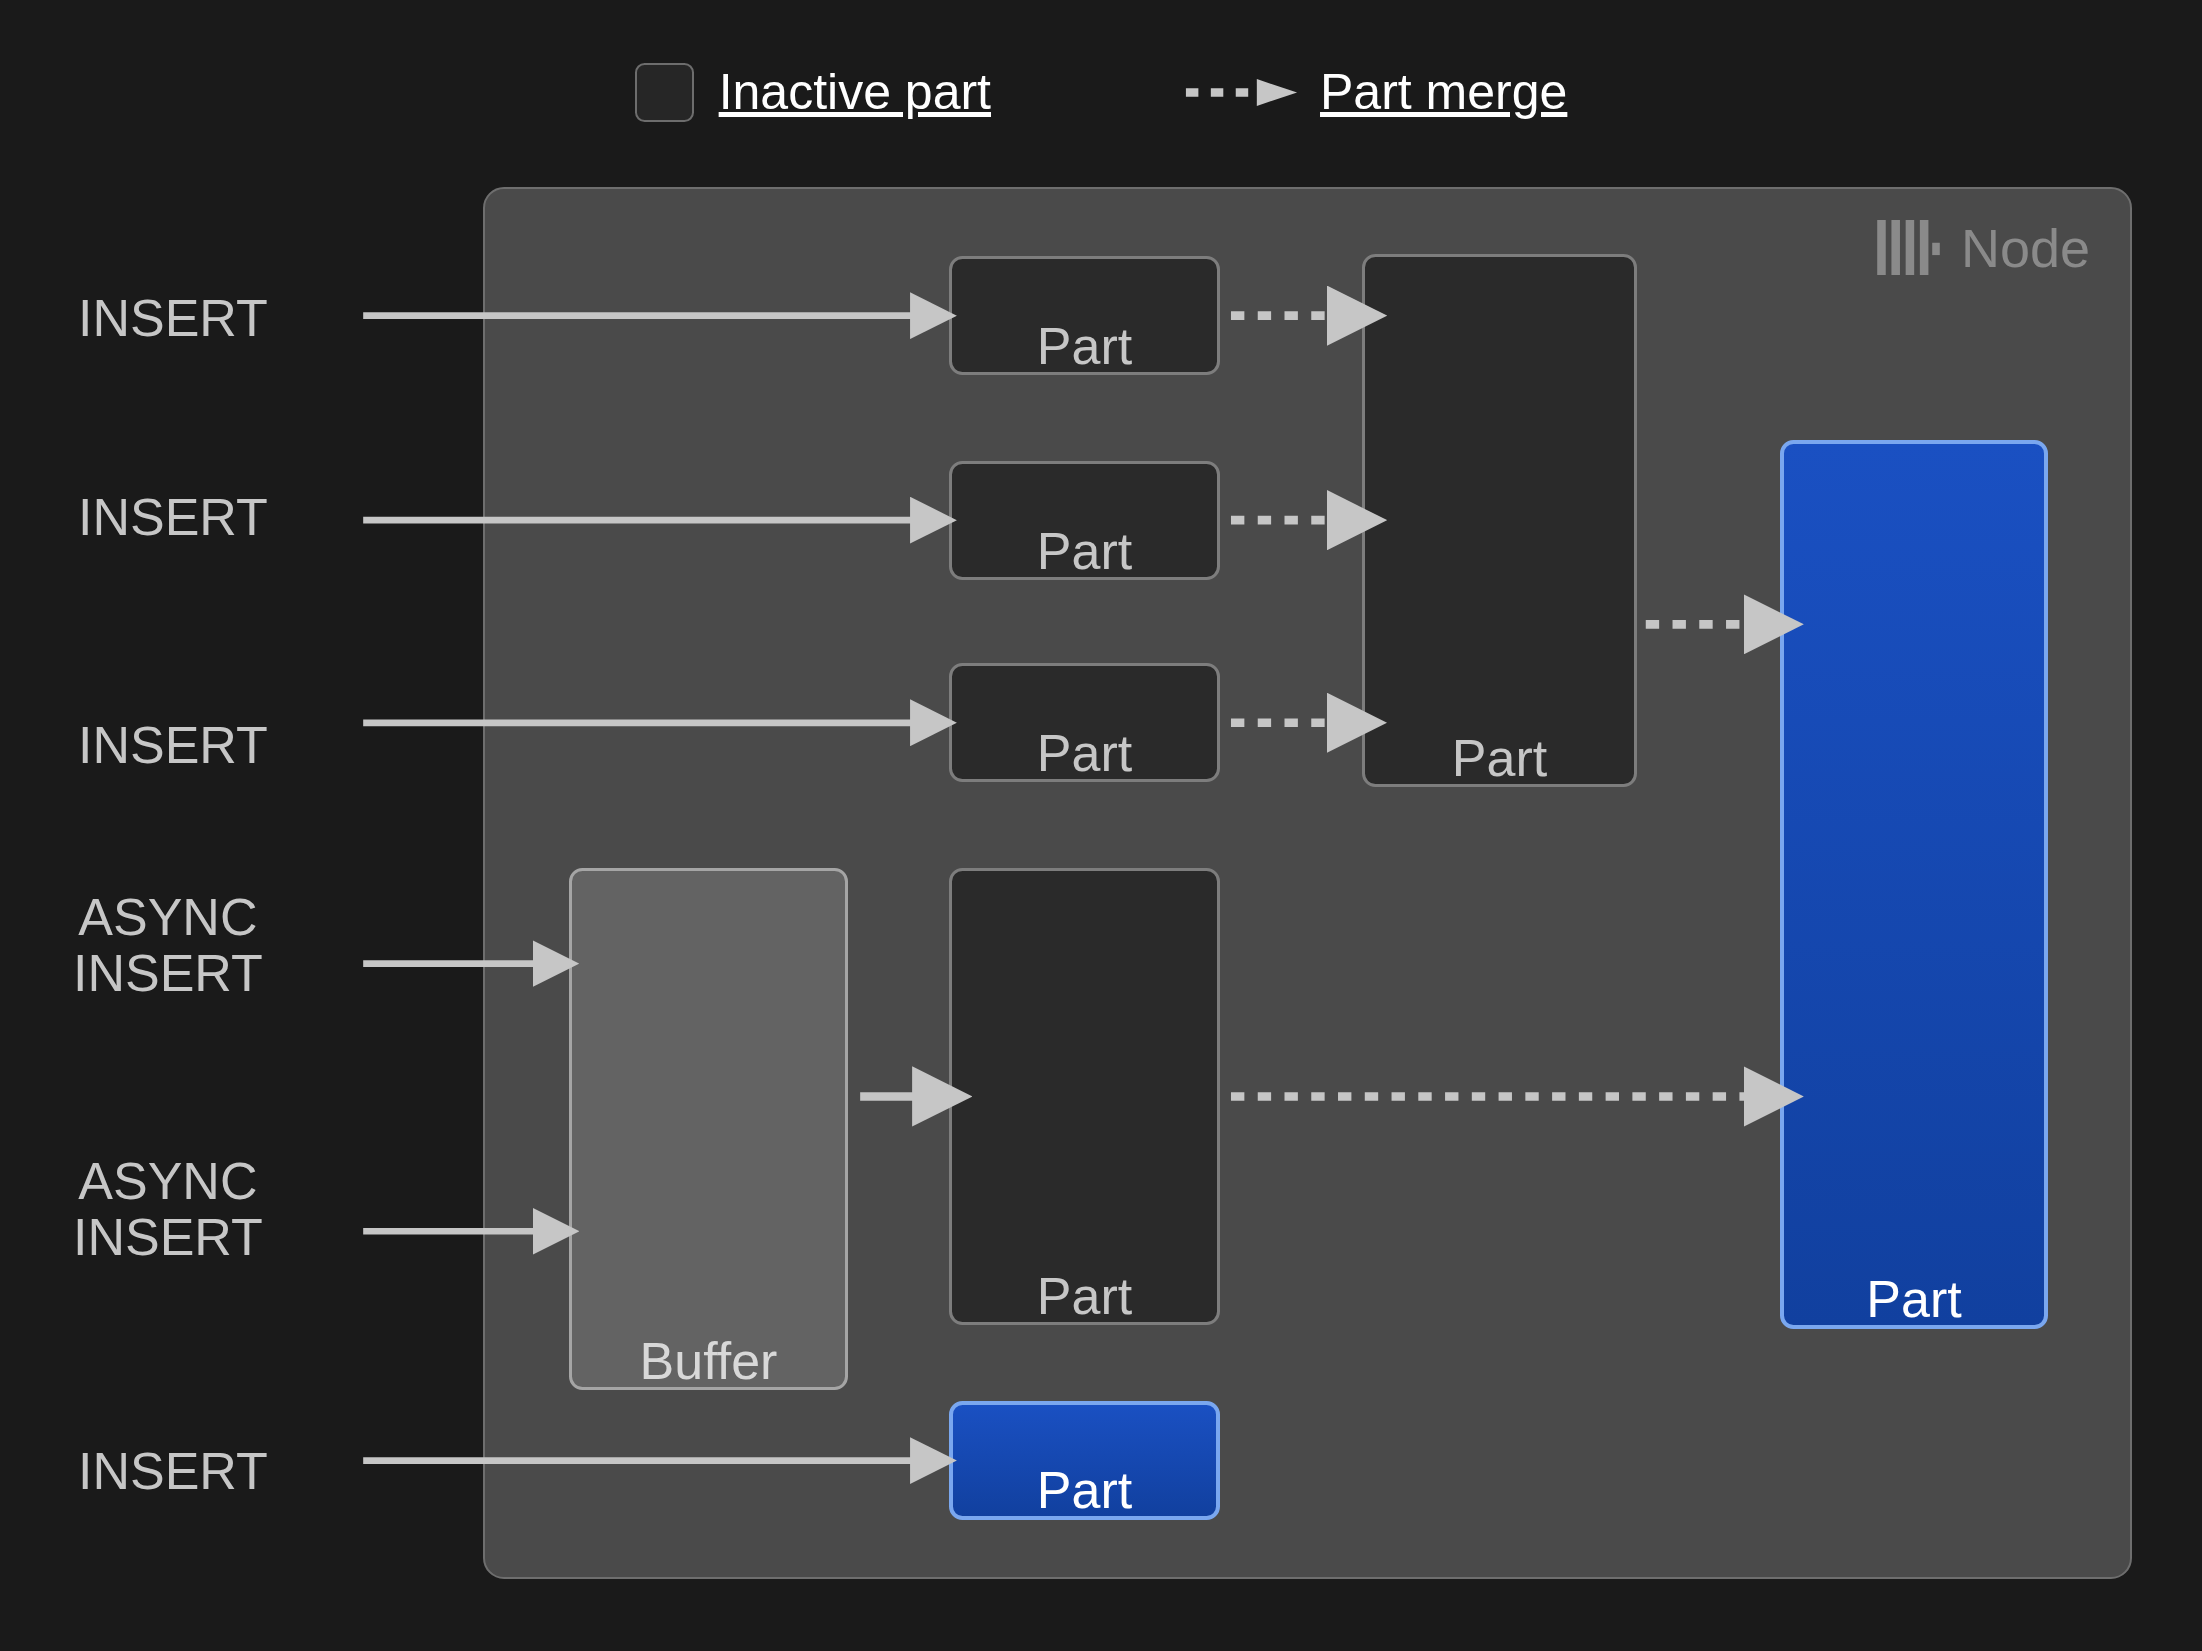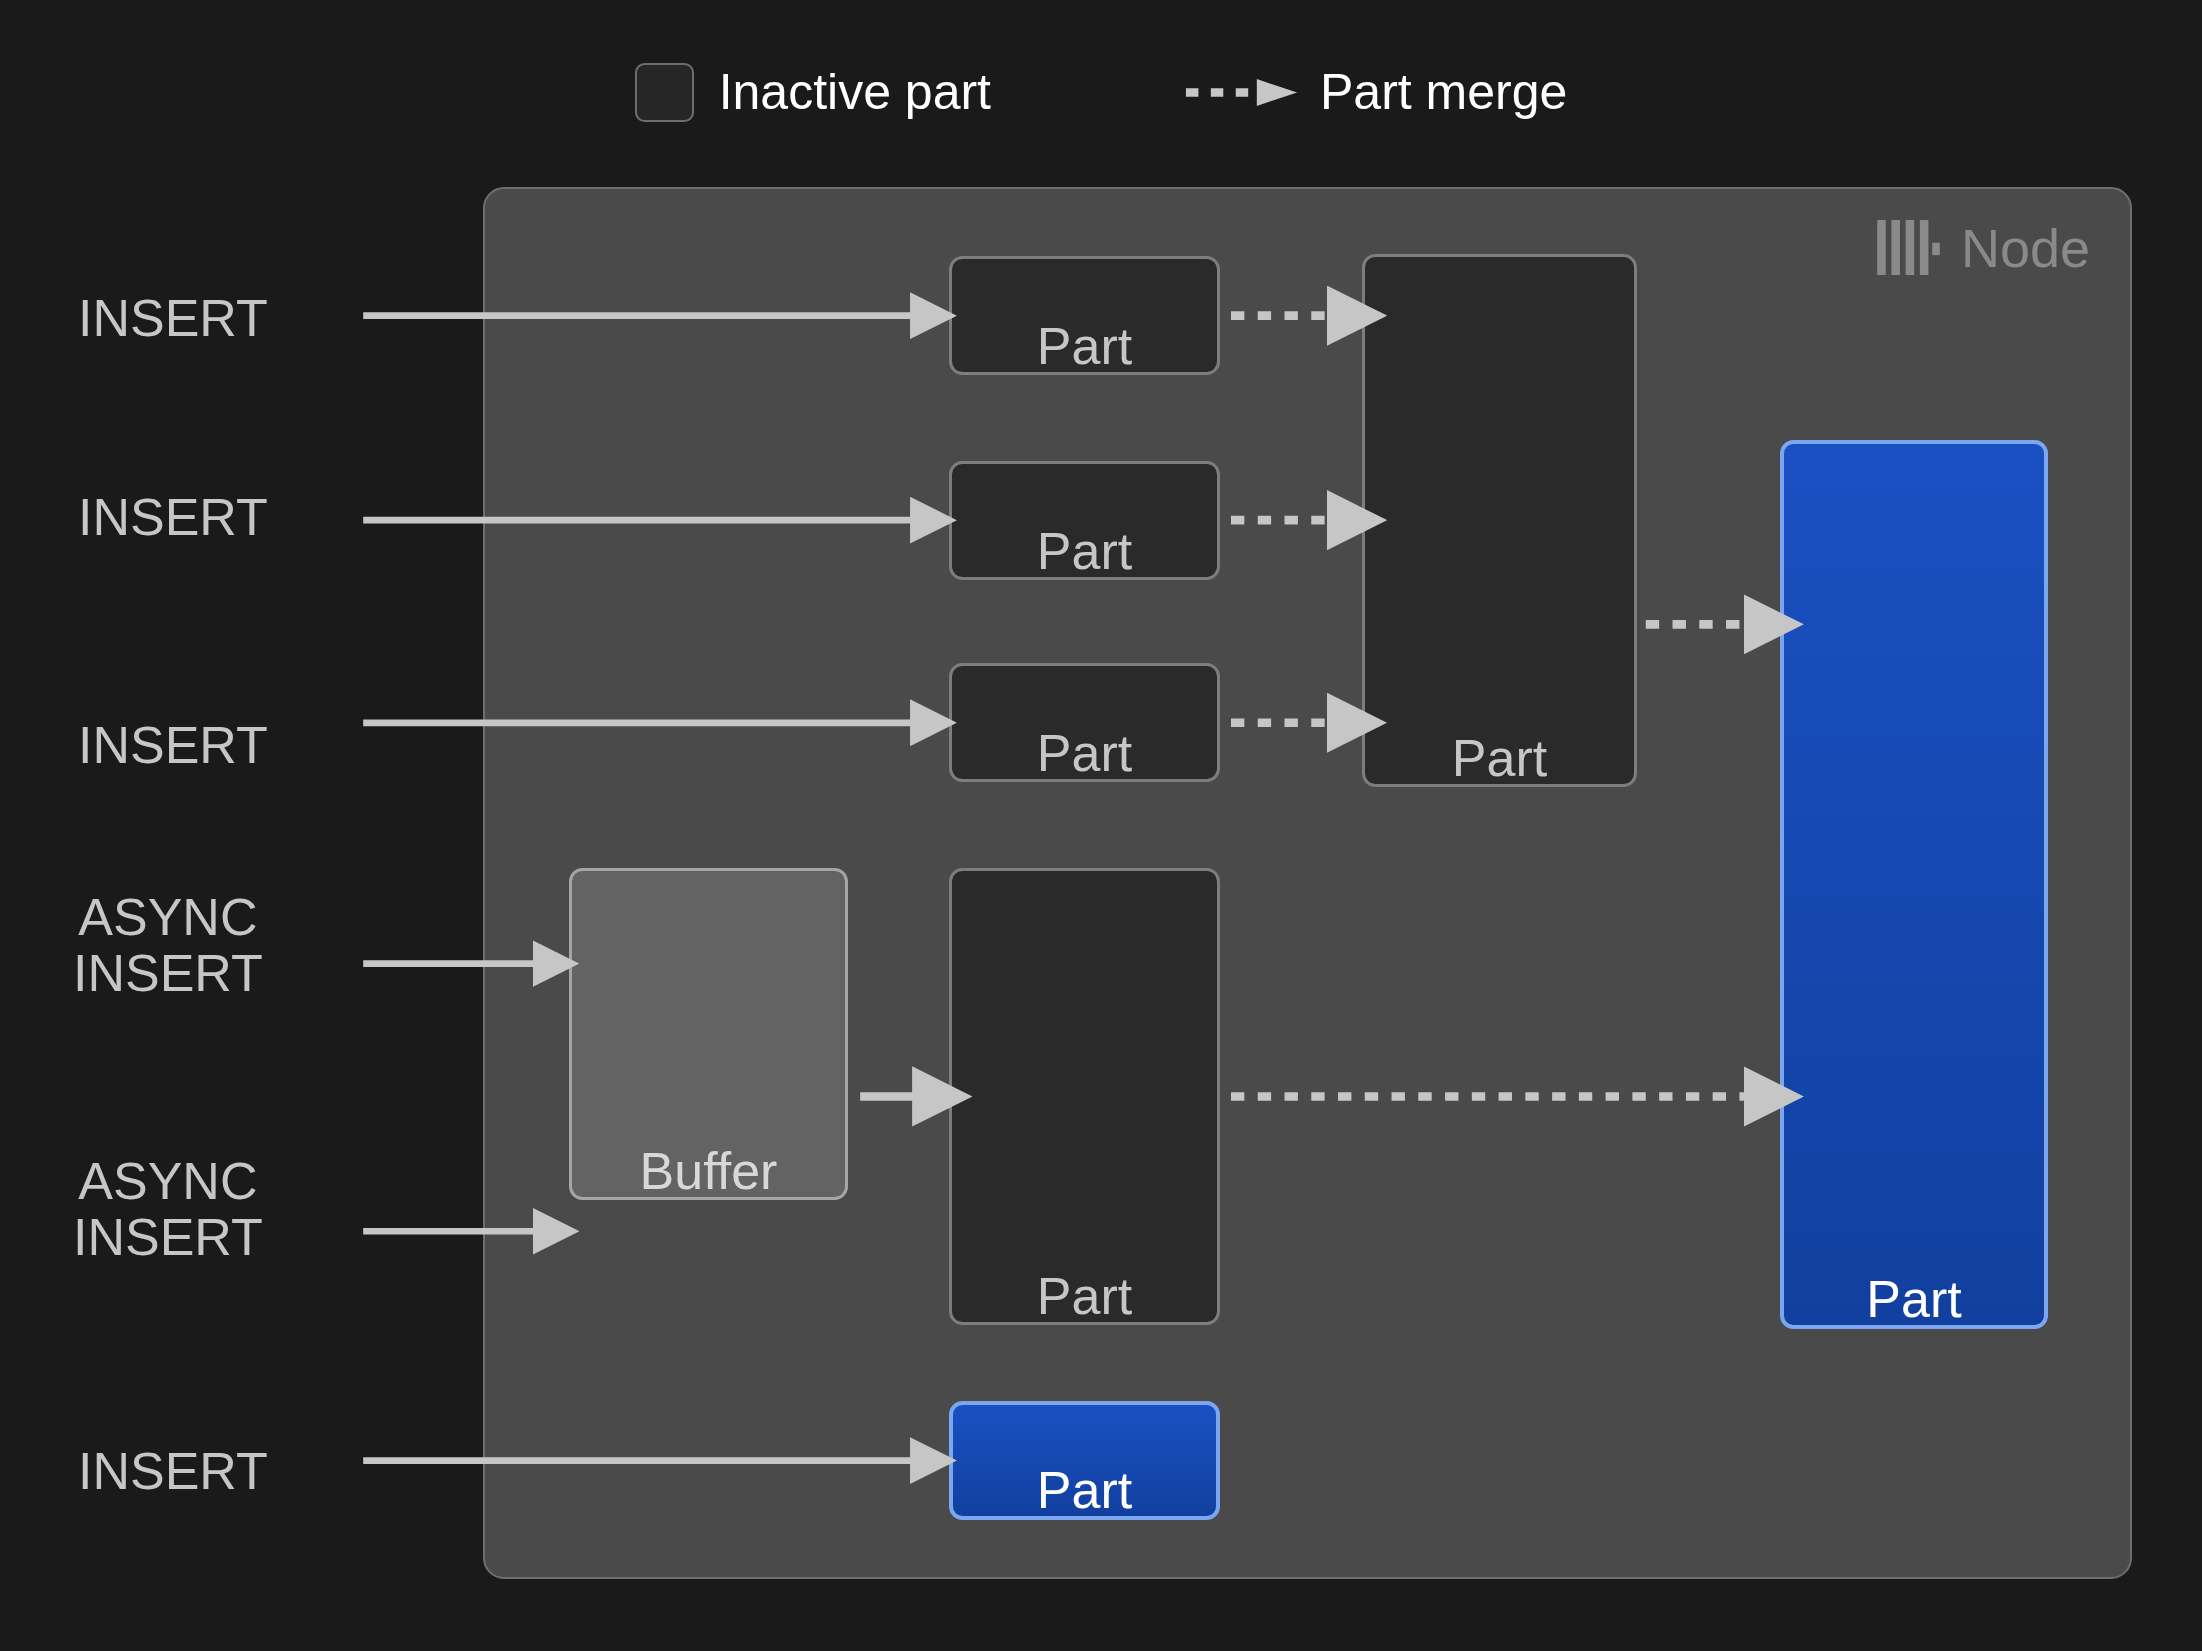--- a/index.html
+++ b/index.html
@@ -34,20 +34,21 @@
   }
   .legend-item {
     display: flex;
     align-items: center;
   }
   .legend-label {
     color: #ffffff;
     font-size: 50px;
     line-height: 1;
     white-space: nowrap;
+    text-decoration: underline;
   }
   .swatch {
     width: 59px;
     height: 59px;
     border-radius: 9.6px;
     box-sizing: border-box;
     margin-right: 25px;
   }
   .swatch.inactive {
     background: #262626;
@@ -211,21 +212,21 @@
   </div>
 
   <div class="box part-inactive" style="left:949px; top:663px; width:271px; height:119px;">
     <span class="box-label">Part</span>
   </div>
 
   <div class="box part-inactive" style="left:1362px; top:254px; width:275px; height:533px;">
     <span class="box-label">Part</span>
   </div>
 
-  <div class="box buffer" style="left:569px; top:868px; width:279px; height:332px;">
+  <div class="box buffer" style="left:569px; top:868px; width:279px; height:522px;">
     <span class="box-label">Buffer</span>
   </div>
 
   <div class="box part-inactive" style="left:949px; top:868px; width:271px; height:457px;">
     <span class="box-label">Part</span>
   </div>
 
   <div class="box part-active" style="left:1780px; top:440px; width:268px; height:889px;">
     <span class="box-label">Part</span>
   </div>

